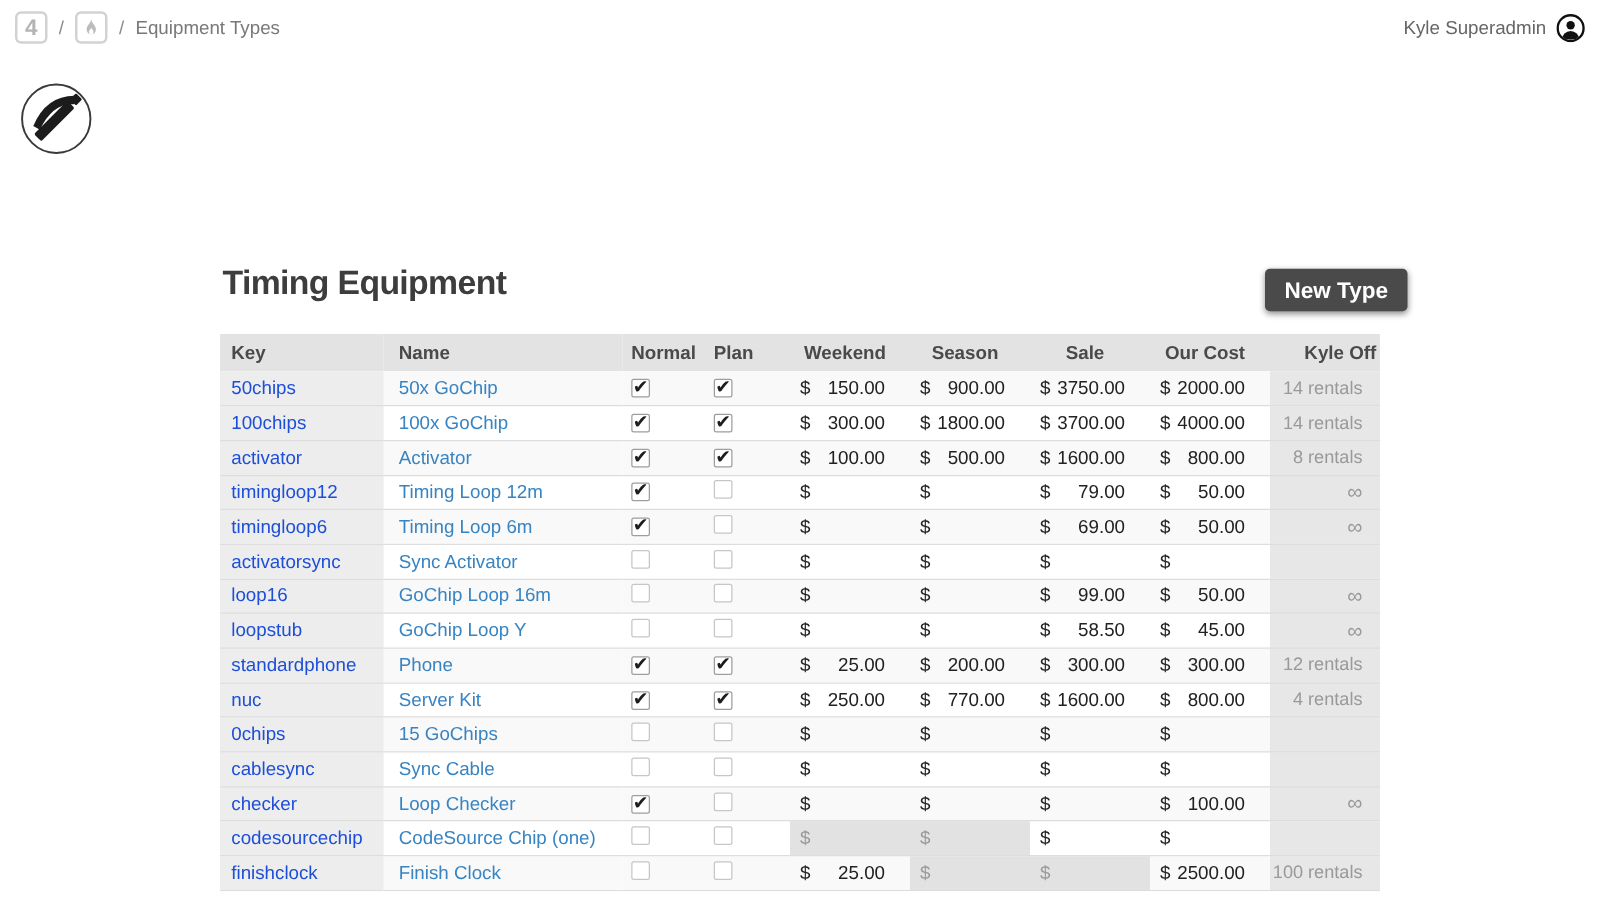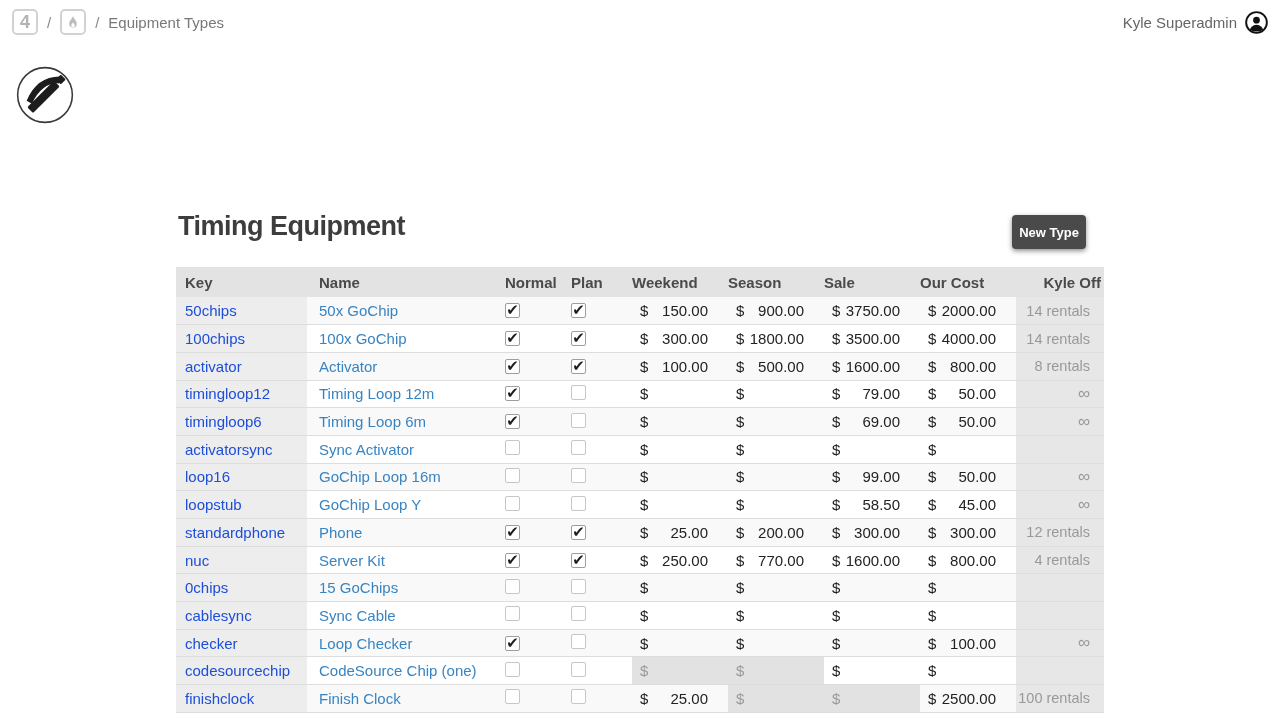--- a/index.html
+++ b/index.html
@@ -14,31 +14,31 @@
   .crumb-sep{color:#8a8a8a;font-size:15px;margin:0 9px;}
   .crumb-label{color:#787878;font-size:15px;}
   .topbar .spacer{flex:1;}
   .user-name{color:#666;font-size:15px;margin-right:8px;}
   
   .title-row{position:absolute;top:66px;left:16px;display:flex;align-items:center;}
   .title-icon{width:58px;height:58px;}
   .page-title{margin:0 0 0 14px;font-size:45px;font-weight:bold;letter-spacing:-1.5px;color:#0d0d0d;}
   
   .section-title{position:absolute;left:178px;top:211px;margin:0;font-size:27px;font-weight:bold;letter-spacing:-0.5px;color:#3d3d3d;}
-  .new-type-btn{position:absolute;left:1012px;top:215px;width:74px;height:34px;background:#4a4a4a;color:#fff;
-    border:none;border-radius:4px;font-size:13px;font-weight:bold;font-family:"Liberation Sans",sans-serif;
+  .new-type-btn{position:absolute;left:1012px;top:215px;width:114px;height:34px;background:#4a4a4a;color:#fff;
+    border:none;border-radius:4px;font-size:18px;font-weight:bold;font-family:"Liberation Sans",sans-serif;
     box-shadow:0 2px 5px rgba(0,0,0,.45);cursor:pointer;}
   
   .table-wrap{position:absolute;left:176px;top:267px;width:928px;overflow:hidden;}
   table{border-collapse:collapse;table-layout:fixed;width:928px;font-size:15px;color:#222;}
   thead th{background:#e3e3e3;color:#4a4a4a;font-weight:bold;height:30px;text-align:left;padding:0 0 0 8px;box-sizing:border-box;}
   thead th.key{padding-left:9px;}
   thead th.check{padding-left:7px;}
   thead th.name{padding-left:12px;}
-  thead th.money{text-align:left;padding:0 8px 0 0;}
+  thead th.money{text-align:center;padding:0 8px 0 0;}
   thead th.paidoff{text-align:right;padding:0 3px 0 0;background:#e3e3e3;}
   tbody td{height:27.7px;border-bottom:1px solid #ddd;padding:0;box-sizing:border-box;vertical-align:middle;background:#fff;}
   tbody tr:nth-child(odd) td{background:#f9f9f9;}
   td.key{background:#ededed !important;color:#1d4ed8;padding-left:9px;margin-top:39px;}
   td.name{padding-left:12px;}
   td.name a{color:#3884c2;text-decoration:none;}
   td.check{padding-left:7px;}
   .checkbox{width:15px;height:15px;border:1px solid #c6c6c6;border-radius:2px;background:#fff;display:inline-flex;align-items:center;justify-content:center;box-sizing:border-box;}
   .checkbox.checked{border-color:#9e9e9e;}
   .checkbox .tick{font-size:15px;line-height:1;color:#1d1d1d;position:relative;top:-1px;}
@@ -172,21 +172,21 @@
           </td>
           <td class="money">
             <span class="cell">
               <span class="cur">$</span>
               <span class="val">1800.00</span>
             </span>
           </td>
           <td class="money">
             <span class="cell">
               <span class="cur">$</span>
-              <span class="val">3500.00</span>
+              <span class="val">3700.00</span>
             </span>
           </td>
           <td class="money">
             <span class="cell">
               <span class="cur">$</span>
               <span class="val">4000.00</span>
             </span>
           </td>
           <td class="paidoff">14 rentals</td>
         </tr>

